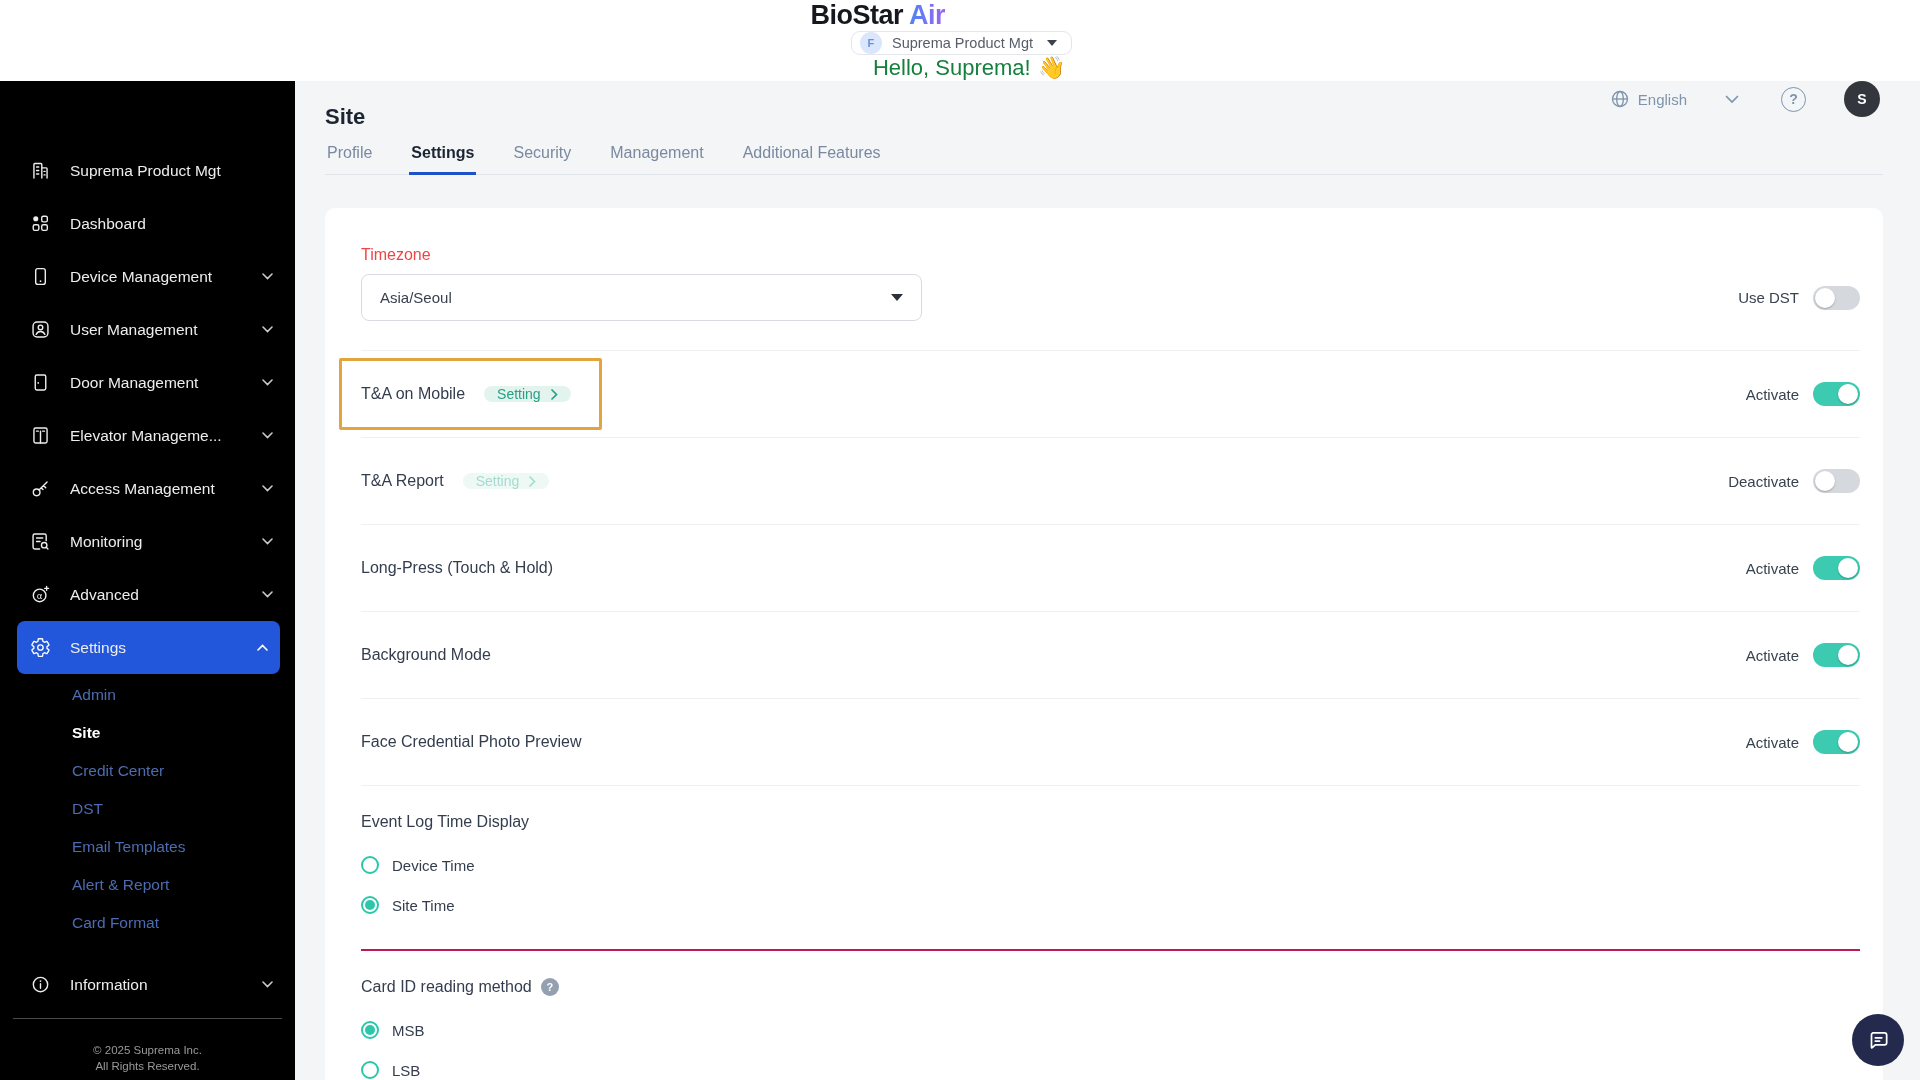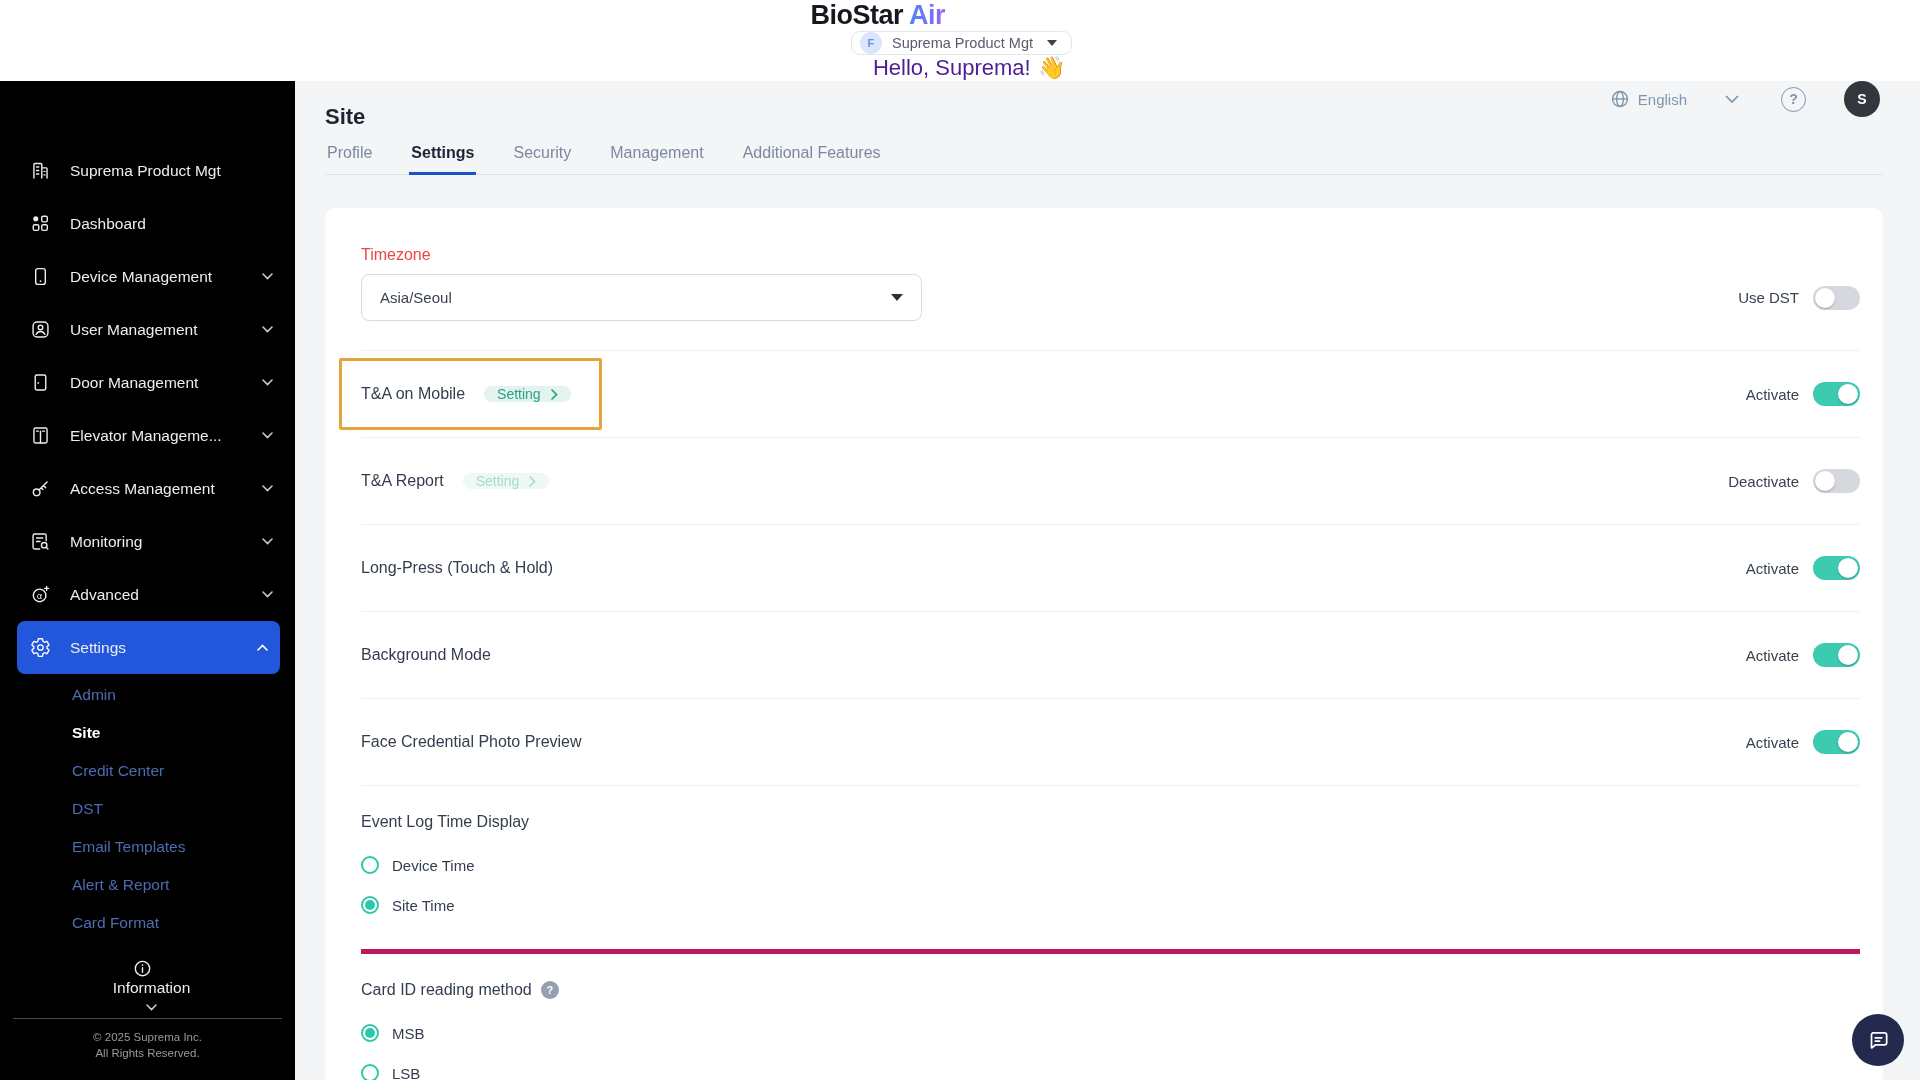--- a/index.html
+++ b/index.html
@@ -20,21 +20,21 @@
       -webkit-background-clip:text; background-clip:text;
       -webkit-text-fill-color:transparent; }
   }
   .account-pill { display:flex; align-items:center; gap:10px; height:38px; padding:0 14px 0 8px;
     border:1px solid #e3e6eb; border-radius:9px; background:#fff; cursor:pointer; }
   .account-badge { width:22px; height:22px; border-radius:50%; background:#d9e6fb; color:#6a8ede;
     font-size:11px; font-weight:700; display:flex; align-items:center; justify-content:center; }
   .account-name { font-size:14.5px; color:#575d68; }
   .caret-down { width:0; height:0; border-left:5px solid transparent; border-right:5px solid transparent;
     border-top:6px solid #3c424d; margin-left:4px; }
-  .greeting { font-size:22px; color:#4c1d95; margin-left:16px; display:flex; align-items:center; }
+  .greeting { font-size:22px; color:#15803d; margin-left:16px; display:flex; align-items:center; }
   .greeting .wave { margin-left:8px; }
   .header-right { margin-left:auto; display:flex; align-items:center; }
   .lang { display:flex; align-items:center; gap:8px; color:#7e95ad; font-size:15px; cursor:pointer; }
   .lang-chevron { margin-left:38px; cursor:pointer; display:flex; }
   .help-btn { margin-left:42px; width:25px; height:25px; border:1.8px solid #7e95ad; border-radius:50%;
     color:#7e95ad; font-size:14px; font-weight:700; display:flex; align-items:center; justify-content:center; cursor:pointer; }
   .avatar { margin-left:38px; width:36px; height:36px; border-radius:50%; background:#33373d; color:#fff;
     font-size:14px; font-weight:600; display:flex; align-items:center; justify-content:center; cursor:pointer; }
 
   
@@ -42,23 +42,23 @@
   .nav-item { height:53px; display:flex; align-items:center; padding:0 22px 0 30px; color:#ededed;
     font-size:15.5px; cursor:pointer; flex:none; }
   .nav-item .nicon { width:21px; height:21px; margin-right:19px; flex:none; display:flex; }
   .nav-item .nlabel { flex:1; white-space:nowrap; overflow:hidden; }
   .nav-item .chev { flex:none; display:flex; }
   .nav-item.active { background:#2257db; border-radius:8px; margin:0 15px 0 17px; padding:0 12px 0 13px; }
   .submenu { padding:2px 0 0 0; }
   .sub-item { height:38px; display:flex; align-items:center; padding-left:72px; font-size:15.5px;
     color:#4c6cb0; cursor:pointer; }
   .sub-item.active { color:#ffffff; font-weight:600; }
-  .info-item { margin-top:16px;flex-direction:column; }
+  .info-item { margin-top:16px; }
   .side-divider { height:1px; background:#4a4a4a; margin:7px 13px 0 13px; }
-  .copyright { text-align:center; color:#9a9a9a; font-size:11.5px; line-height:16px; margin-top:10px; }
+  .copyright { text-align:center; color:#9a9a9a; font-size:11.5px; line-height:16px; margin-top:23px; }
 
   
   .main { grid-area:main; padding:0 37px 0 30px; overflow:hidden; position:relative; }
   .page-title { margin-top:23px; font-size:22px; font-weight:600; color:#1c2531; }
   .tabs { margin-top:14px; display:flex; gap:35px; border-bottom:1px solid #dfe3ea; }
   .tab { font-size:16px; color:#7b89a0; padding:0 2px 10px 2px; cursor:pointer; }
   .tab.active { color:#1b2433; font-weight:700; border-bottom:3px solid #1d51c9; margin-bottom:-1px; }
 
   .card { margin-top:33px; background:#fff; border-radius:10px; padding:0 23px 60px 36px; min-height:920px; }
 
@@ -83,21 +83,21 @@
   .row-label { font-size:16px; color:#333d4e; }
   .pill { margin-left:19px; height:16px; padding:0 13px; border-radius:13px; display:flex; align-items:center;
     gap:10px; font-size:14px; cursor:pointer; }
   .pill.enabled { background:#e3f4ef; color:#27a085; }
   .pill.disabled { background:#eef8f5; color:#a5dccf; }
   .pill svg { display:block; }
   .highlight-box { position:absolute; left:-22px; top:50%; transform:translateY(-50%);
     width:263px; height:72px; border:3px solid #e2a43c; border-radius:2px; pointer-events:none; }
 
   .section { padding:27px 0 24px 0; }
-  .section.bordered { border-bottom:5px solid #be185d; }
+  .section.bordered { border-bottom:2px solid #be185d; }
   .section-label { font-size:16px; color:#333d4e; display:flex; align-items:center; gap:9px; margin-bottom:14px; }
   .help-badge { width:18px; height:18px; border-radius:50%; background:#93a0b0; color:#fff; font-size:11px;
     font-weight:700; display:flex; align-items:center; justify-content:center; cursor:pointer; }
   .radio-option { height:40px; display:flex; align-items:center; gap:13px; cursor:pointer; width:max-content; }
   .radio { width:18px; height:18px; border-radius:50%; border:2px solid #2cc7ab; background:#fff; position:relative; flex:none; }
   .radio.selected::after { content:""; position:absolute; inset:2px; border-radius:50%; background:#2cc7ab; }
   .radio-label { font-size:15px; color:#333d4e; }
 
   .chat-fab { position:fixed; right:16px; bottom:14px; width:52px; height:52px; border-radius:50%;
     background:#232a4d; display:flex; align-items:center; justify-content:center; cursor:pointer; }

